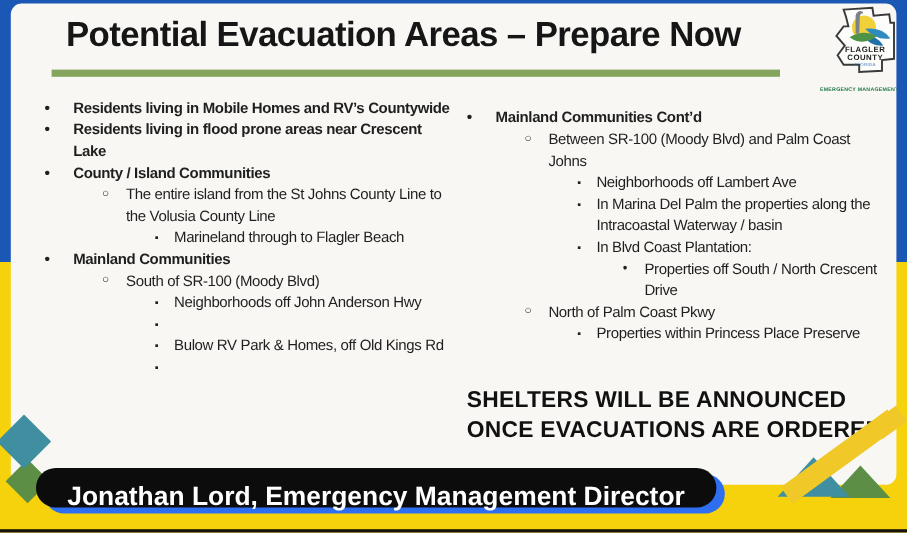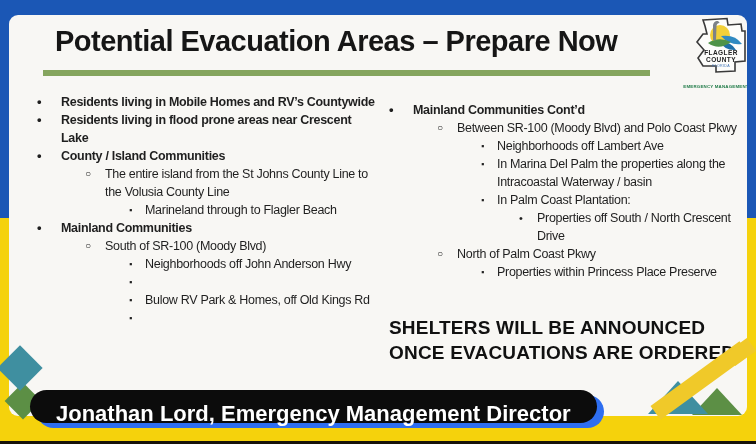--- a/index.html
+++ b/index.html
@@ -3,21 +3,21 @@
 <meta charset="utf-8">
 <style>
   html,body{margin:0;padding:0;background:#e8e8e8;}
   .stage{
     position:relative;width:756px;height:444px;margin:0 auto;overflow:hidden;
     background:linear-gradient(to bottom, var(--frame_blue) 0px, var(--frame_blue) 218px, var(--frame_yellow) 218px, var(--frame_yellow) 100%);
     font-family:"Liberation Sans", sans-serif;
   }
   .bottom-line{position:absolute;left:0;right:0;bottom:0;height:3px;background:#17130a;z-index:12;}
   .slide{
-    position:absolute;left:9px;top:15px;width:738px;height:401px;
+    position:absolute;left:9px;top:3px;width:738px;height:401px;
     background:var(--slide_bg);border-radius:9px;z-index:1;
   }
   .title{
     position:absolute;left:46px;top:10px;margin:0;
     font-size:29px;font-weight:bold;letter-spacing:-0.5px;color:#161616;white-space:nowrap;
   }
   .underline{position:absolute;left:34px;top:55px;width:607px;height:6px;background:var(--underline_green);}
   .cols{position:absolute;left:28px;top:78px;right:10px;display:flex;gap:8px;}
   .col{color:var(--text);font-size:12.5px;letter-spacing:-0.3px;line-height:18px;}
   .col-left{width:344px;flex:none;}
@@ -121,33 +121,33 @@
           </div>
         </div>
       <div class="col col-right">
         <div id="col-right">
             <div class="row lvl1 bold">
               <span class="glyph">•</span>
               <span class="txt">Mainland Communities Cont’d</span>
             </div>
             <div class="row lvl2">
               <span class="glyph">○</span>
-              <span class="txt">Between SR-100 (Moody Blvd) and Polo Coast Pkwy</span>
+              <span class="txt">Between SR-100 (Moody Blvd) and Palm Coast Johns</span>
             </div>
             <div class="row lvl3">
               <span class="glyph">▪</span>
               <span class="txt">Neighborhoods off Lambert Ave</span>
             </div>
             <div class="row lvl3">
               <span class="glyph">▪</span>
               <span class="txt">In Marina Del Palm the properties along the Intracoastal Waterway / basin</span>
             </div>
             <div class="row lvl3">
               <span class="glyph">▪</span>
-              <span class="txt">In Palm Coast Plantation:</span>
+              <span class="txt">In Blvd Coast Plantation:</span>
             </div>
             <div class="row lvl4">
               <span class="glyph">•</span>
               <span class="txt">Properties off South / North Crescent Drive</span>
             </div>
             <div class="row lvl2">
               <span class="glyph">○</span>
               <span class="txt">North of Palm Coast Pkwy</span>
             </div>
             <div class="row lvl3">

